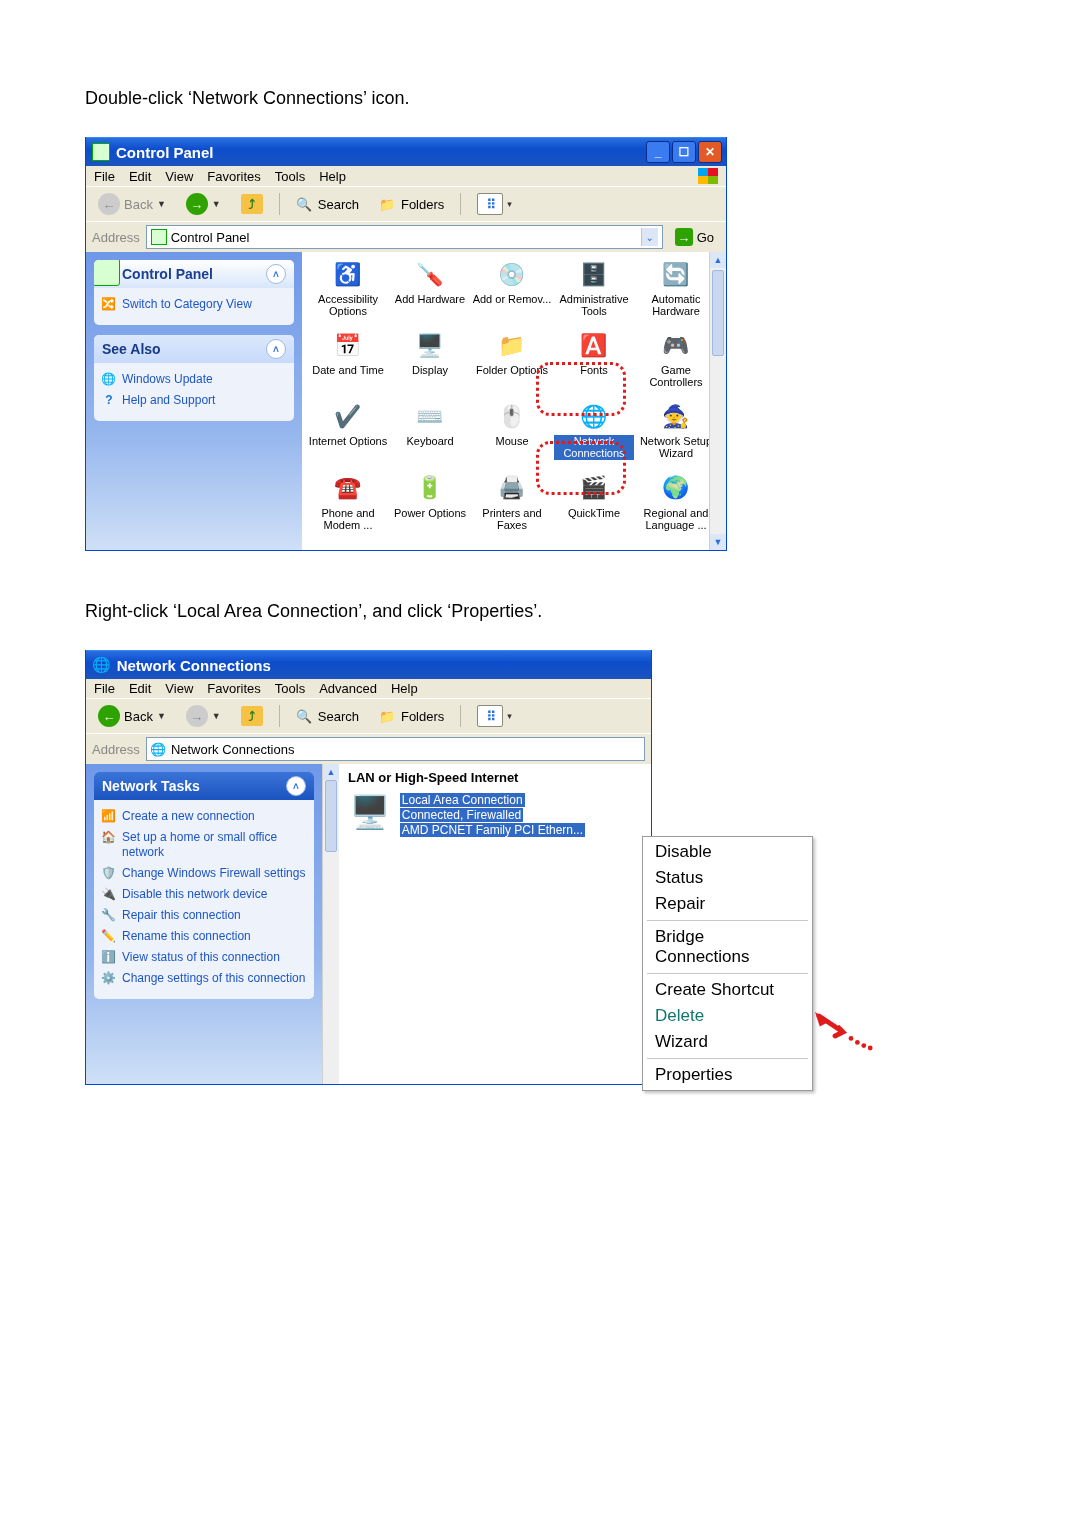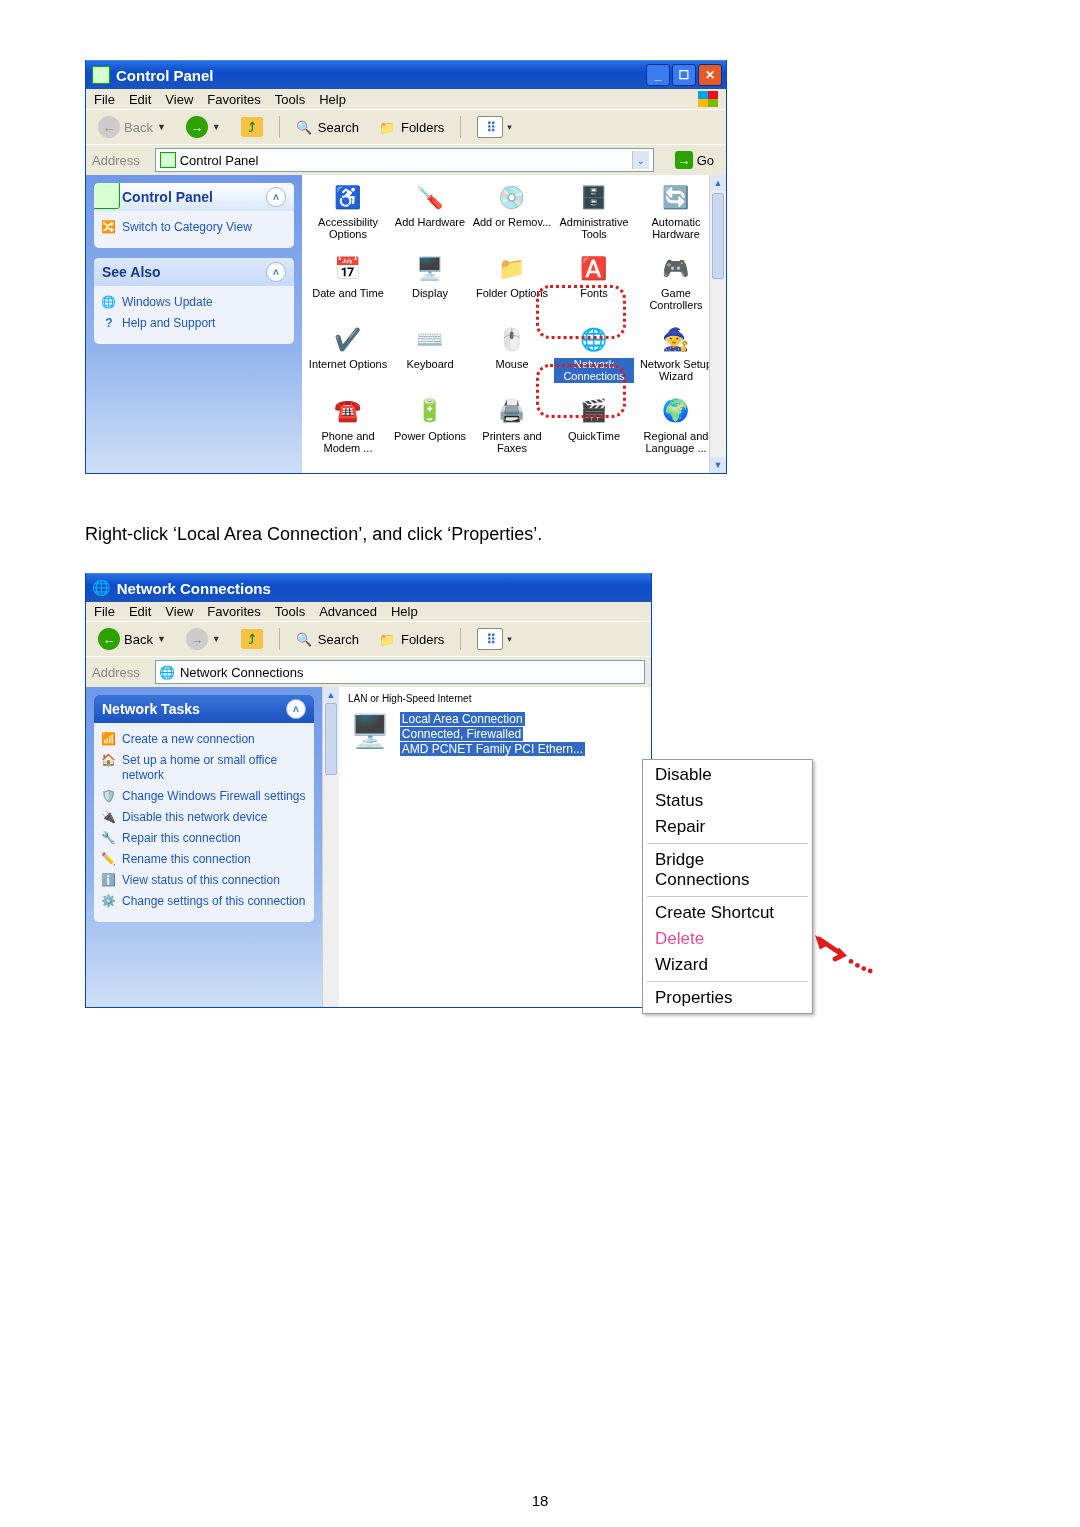--- a/index.html
+++ b/index.html
@@ -33,21 +33,21 @@
   .nav-fwd.on{background:#2ea300;color:#fff}
   .tbtn .tri{font-size:9px;color:#333}
   .sep{width:1px;height:22px;background:#b8b8a8;margin:0 2px}
   .ico16{width:18px;height:18px;display:inline-flex;align-items:center;justify-content:center}
   .folder-ico{color:#d9a400}
   .search-ico{color:#5a9e28}
   .views-ico{width:24px;height:20px;border:1px solid #8a8a7a;background:#fff;display:inline-flex;align-items:center;justify-content:center;border-radius:2px}
   .views-ico span{color:#2a6fe0;letter-spacing:-2px;font-weight:700}
   .up-ico{width:22px;height:20px;background:#f6c244;border-radius:2px;display:flex;align-items:center;justify-content:center;color:#2e7d1e;font-weight:900}
 
-  .addrbar{display:flex;align-items:center;gap:15px;padding:3px 6px;font-size:13px;background:#ece9d8;border-top:1px solid #fff}
+  .addrbar{display:flex;align-items:center;gap:6px;padding:3px 6px;font-size:13px;background:#ece9d8;border-top:1px solid #fff}
   .addrbar .lbl{color:#888}
   .addrbox{flex:1;display:flex;align-items:center;gap:4px;background:#fff;border:1px solid #7f9db9;padding:1px 4px;height:20px}
   .addrbox .cp-small{width:14px;height:14px;background:#d7ffd1;border:1px solid #0a0}
   .addrbox .dd{margin-left:auto;width:16px;height:18px;background:#dce6f4;border-left:1px solid #b3c7e1;display:flex;align-items:center;justify-content:center;font-size:10px;color:#2a6fe0}
   .go-btn{display:flex;align-items:center;gap:4px;padding:0 6px}
   .go-arrow{width:18px;height:18px;background:#2ea300;border-radius:3px;color:#fff;display:flex;align-items:center;justify-content:center;font-weight:700}
 
   
   .content{display:flex;background:
      linear-gradient(180deg,#6f98e8 0%,#94b5ed 60%,#cfe0f7 100%)}
@@ -71,40 +71,41 @@
   .cp-item .glyph{width:34px;height:30px;display:flex;align-items:center;justify-content:center;font-size:22px}
   .cp-item.sel .lbl{background:#316ac5;color:#fff;padding:0 2px}
   .cp-item.sel{position:relative}
 
   .highlight-ring{position:absolute;border:3px dotted #e01b1b;border-radius:14px;pointer-events:none}
 
   
   .xp-window.w2{width:565px}
   .w2 .content{min-height:320px}
   .w2 .icon-area{background:#fff}
-  .group-hdr{font-weight:400;font-size:10px;padding:6px 8px 2px}
+  .group-hdr{font-weight:700;font-size:13px;padding:6px 8px 2px}
   .conn-item{display:flex;gap:10px;padding:6px 10px;align-items:flex-start}
   .conn-ico{font-size:32px}
   .conn-text{font-size:12px;line-height:1.25}
   .conn-text .name{background:#316ac5;color:#fff;padding:0 2px}
   .conn-text .sub{color:#333;background:#316ac5;color:#fff;padding:0 2px}
   .context-menu{position:absolute;background:#fff;border:1px solid #9b9b9b;box-shadow:2px 2px 3px rgba(0,0,0,.25);font-size:17px;padding:2px;left:320px;top:72px;width:165px}
   .context-menu .mi{padding:3px 10px;cursor:default}
   .context-menu .mi.bold{font-weight:400}
-  .context-menu .mi.disabled{color:#ec4899}
+  .context-menu .mi.disabled{color:#0f766e}
   .context-menu hr{border:none;border-top:1px solid #c8c8c8;margin:3px 2px}
   .red-arrow{position:absolute;left:490px;top:248px;width:70px;height:40px;pointer-events:none}
 
   .footer-num{position:absolute;bottom:18px;left:0;right:0;text-align:center;font-size:15px}
 </style>
 </head>
 <body>
 
 <div class="page">
 
+  <div class="instr">Double-click ‘Network Connections’ icon.</div>
 
   <div class="xp-window" style="width:640px">
     <div class="titlebar">
       <span class="cp-icon"></span>
       <span class="title">Control Panel</span>
       <span class="titlebar-spacer"></span>
       <span class="win-btns">
         <span class="win-btn">_</span>
         <span class="win-btn">☐</span>
         <span class="win-btn close">✕</span>
@@ -418,14 +419,13 @@
             <circle cx="53" cy="38" r="3" fill="#e01b1b"></circle>
           <circle cx="61" cy="42" r="3" fill="#e01b1b"></circle>
             <circle cx="69" cy="45" r="3" fill="#e01b1b"></circle>
           <polygon points="0,0 18,12 6,18" fill="#e01b1b"></polygon>
         </svg>
       </div>
     </div>
   </div>
 
 
-  <div class="footer-num">18</div>
 </div>
 
 </body></html>

